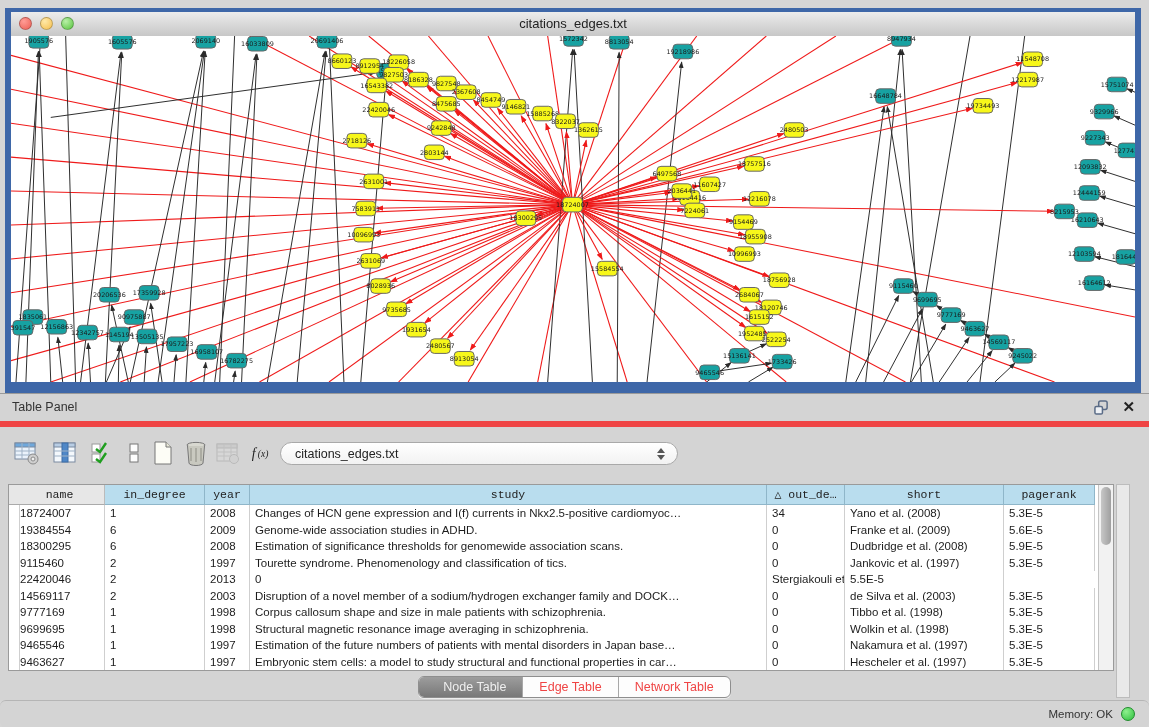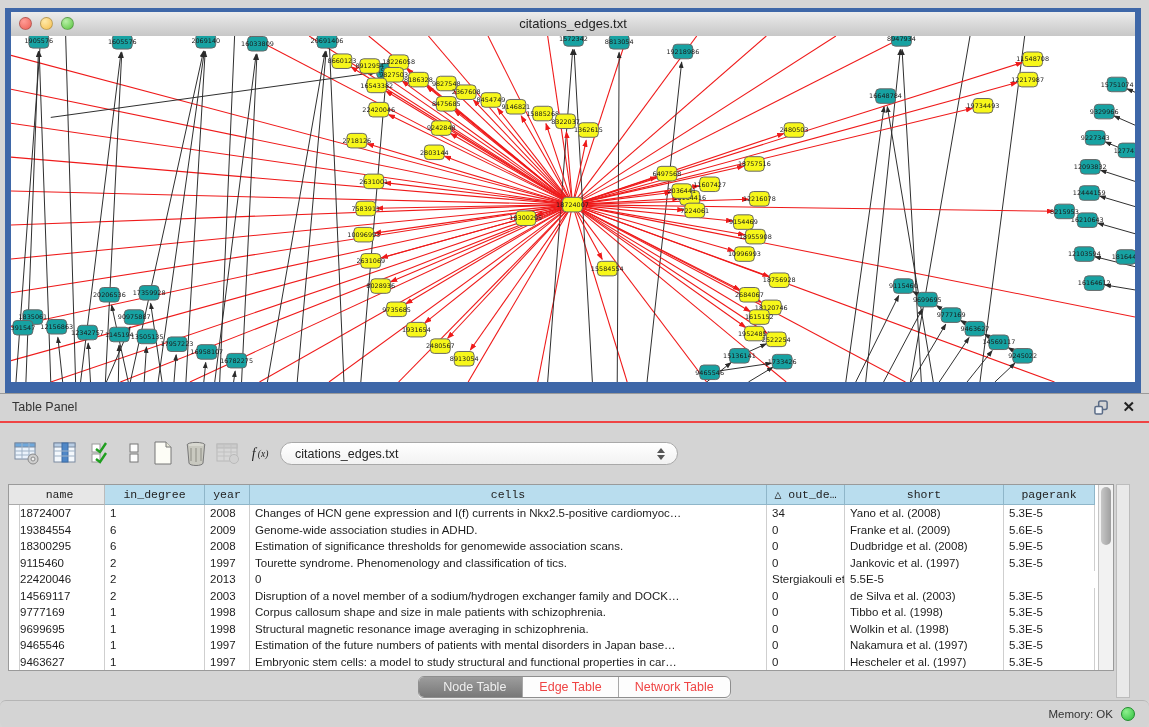--- a/index.html
+++ b/index.html
@@ -20,21 +20,21 @@
   .light.green{background:radial-gradient(circle at 35% 30%,#b9f0a8,#58c43e);}
   #win-title{position:absolute;left:0;right:0;top:4px;text-align:center;
     font-size:13px;color:#222;}
   #graph-area{position:absolute;left:6px;right:6px;top:28px;bottom:11px;
     left:0;right:0;top:24px;bottom:0;background:#fff;overflow:hidden;}
   #graph-svg{position:absolute;left:0;top:0;width:100%;height:100%;}
 
   
   #table-panel{position:absolute;left:0;top:393px;width:1149px;height:307px;
     background:#d4d4d4;border-top:1px solid #9a9a9a;}
-  #panel-header{position:relative;height:27px;border-bottom:2px solid #ef4444;}
+  #panel-header{position:relative;height:27px;border-bottom:6px solid #ef4444;}
   #panel-title{position:absolute;left:12px;top:6px;font-size:12.5px;color:#333;}
   #panel-float{position:absolute;right:40px;top:6px;width:15px;height:15px;}
   #panel-close{position:absolute;right:14px;top:4px;font-size:15px;font-weight:bold;color:#222;line-height:18px;}
 
   #toolbar{position:absolute;left:0;top:44px;height:36px;width:100%;}
   .tb-icon{position:absolute;top:2px;width:26px;height:26px;}
   #dd{position:absolute;left:280px;top:4px;width:398px;height:23px;background:linear-gradient(#fff,#f2f2f2);
     border:1px solid #a9a9a9;border-radius:12px;box-sizing:border-box;}
   #dd-label{position:absolute;left:14px;top:4px;font-size:12.5px;color:#222;}
   .dd-arrows{position:absolute;right:12px;top:5px;}
@@ -689,21 +689,21 @@
     </div>
   </div>
 
   <div id="tbl">
     <div id="tbl-main">
       <div class="trow head" id="tbl-head">
           <div class="tc gut"></div>
           <div class="tc namecol">name</div>
           <div class="tc indeg">in_degree</div>
           <div class="tc year">year</div>
-          <div class="tc title">cells</div>
+          <div class="tc title">study</div>
           <div class="tc outdeg">△ out_de…</div>
           <div class="tc short">short</div>
           <div class="tc pagerank">pagerank</div>
         </div>
       <div id="tbl-body">
           <div class="trow body">
             <div class="tc gut"></div>
             <div class="tc namecol">18724007</div>
             <div class="tc indeg">1</div>
             <div class="tc year">2008</div>

